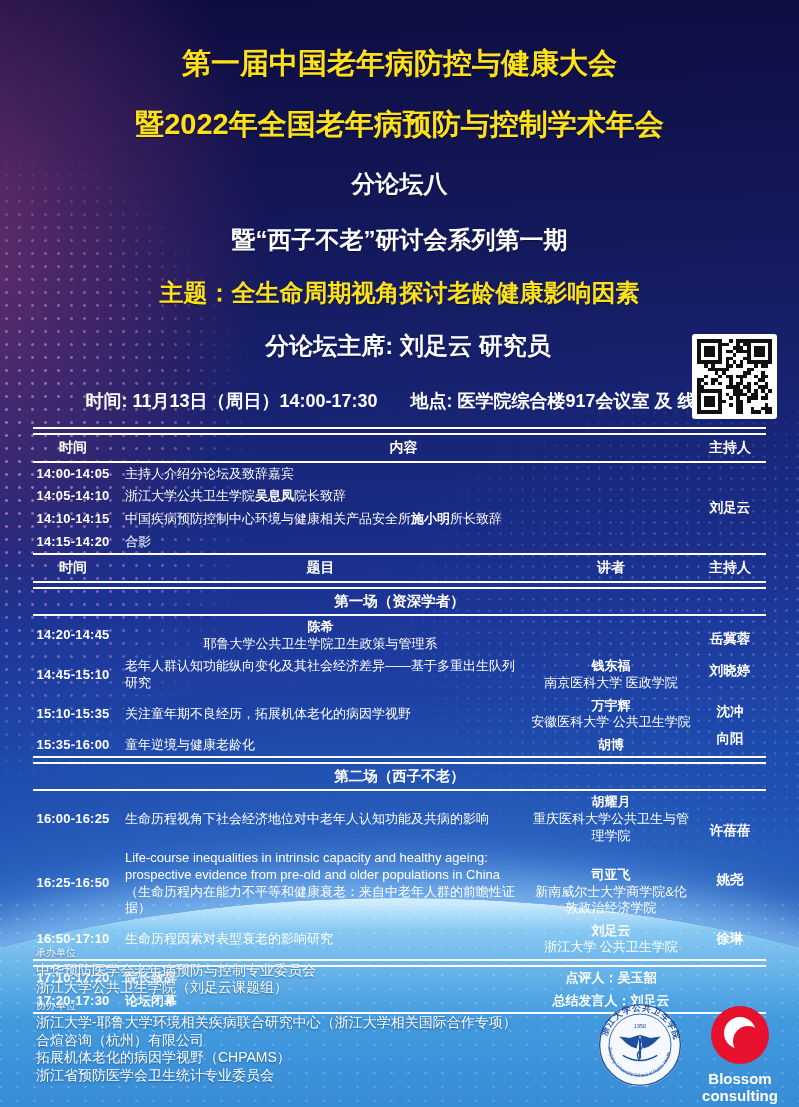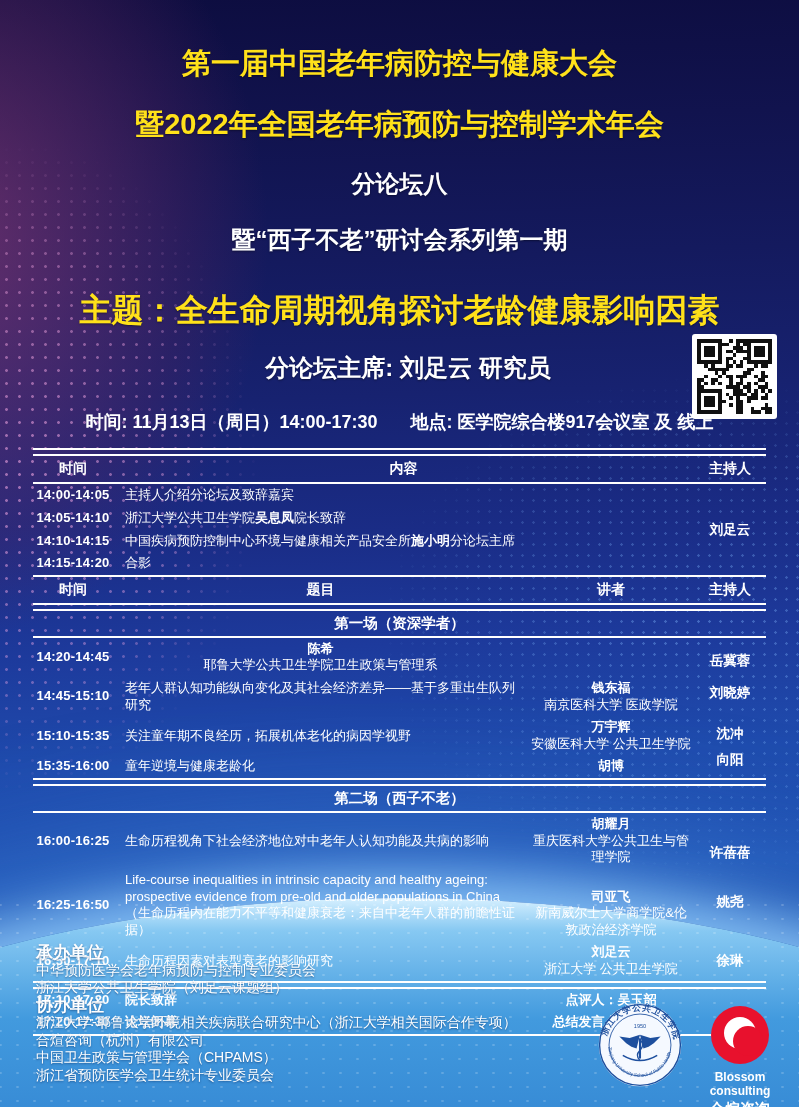--- a/index.html
+++ b/index.html
@@ -35,21 +35,21 @@
   .earth::after{content:"";position:absolute;inset:0;
     background-image:radial-gradient(rgba(255,255,255,.55) 1px,transparent 1.6px);
     background-size:17px 14px;opacity:.35;}
   .content{position:relative;z-index:2;}
 
   
   .ttl{font-weight:bold;text-align:center;line-height:1.2;text-shadow:0 1px 2px rgba(0,0,0,.4);}
   .t-main{color:#ffe11a;font-size:29px;margin-top:46px;}
   .t-main2{color:#ffe11a;font-size:29px;margin-top:26px;}
   .t-sub{color:#ffffff;font-size:24px;margin-top:28px;}
-  .t-theme{color:#ffe11a;font-size:32px;margin-top:36px;}
+  .t-theme{color:#ffe11a;font-size:24px;margin-top:24px;}
   .t-chair{color:#ffffff;font-size:24px;margin-top:24px;padding-left:17px;}
   .inforow{margin-top:28px;text-align:center;font-size:18px;font-weight:bold;}
   .inforow span{margin:0 14px;}
 
   
   .qr{position:absolute;left:692px;top:288px;width:85px;height:85px;background:#fff;
       border-radius:3px;padding:5px;}
   .qr-grid{display:grid;width:75px;height:75px;grid-template-columns:repeat(21,1fr);grid-auto-rows:1fr;}
   .qr-grid .q{background:#101010;}
 
@@ -72,29 +72,29 @@
   .rowspan-all{grid-row:1/5;}
   .rs12{grid-row:1/3;}
   .rs34{grid-row:3/5;}
   .rs3{grid-row:3/4;}
   .note{justify-content:center;white-space:nowrap;font-weight:bold;}
   .lbl-bold{font-weight:bold;}
 
   
   .footer{position:absolute;left:36px;top:944px;z-index:3;font-size:14px;line-height:17.5px;
     text-shadow:0 1px 2px rgba(0,30,80,.5);}
-  .footer .flabel{font-weight:bold;font-size:17px;}
+  .footer .flabel{font-weight:normal;font-size:10px;}
   .seal{position:absolute;left:597px;top:1002px;width:86px;height:86px;z-index:3;}
   .blossom{position:absolute;left:686px;top:1006px;width:108px;z-index:3;text-align:center;}
   .blossom-mark{width:58px;height:58px;border-radius:50%;background:#e8112d;margin:0 auto;position:relative;overflow:hidden;}
   .blossom-mark::before{content:"";position:absolute;left:13px;top:11px;width:32px;height:32px;
     border-radius:50%;background:#fff;}
   .blossom-mark::after{content:"";position:absolute;left:22px;top:20px;width:30px;height:30px;
     border-radius:50%;background:#e8112d;}
-  .blossom-en{font-size:12px;font-weight:bold;margin-top:6px;}
+  .blossom-en{font-size:15px;font-weight:bold;margin-top:6px;}
   .blossom-cn{font-size:15px;font-weight:bold;margin-top:2px;}
 </style>
 </head>
 <body>
 
 <div class="poster">
   <div class="layer purple-glow"></div>
   <div class="layer dots-pink"></div>
   <div class="layer dots-blue"></div>
   <div class="earth"></div>
@@ -577,21 +577,21 @@
         <div class="cell c-time">14:05-14:10</div>
         <div class="cell c-left span23">
             <span>浙江大学公共卫生学院</span>
             <b>吴息凤</b>
             <span>院长致辞</span>
           </div>
         <div class="cell c-time">14:10-14:15</div>
         <div class="cell c-left span23">
             <span>中国疾病预防控制中心环境与健康相关产品安全所</span>
             <b>施小明</b>
-            <span>分论坛主席</span>
+            <span>所长致辞</span>
           </div>
         <div class="cell c-time">14:15-14:20</div>
         <div class="cell c-left span23">
             <span>合影</span>
             <b></b>
             <span></span>
           </div>
         <div class="hostcell rowspan-all">
             <span>刘足云</span>
           </div>
@@ -698,21 +698,21 @@
     </div>
   </div>
 
   <div class="footer">
     <div class="flabel">承办单位</div>
     <div>中华预防医学会老年病预防与控制专业委员会</div>
     <div>浙江大学公共卫生学院（刘足云课题组）</div>
     <div class="flabel">协办单位</div>
     <div>浙江大学-耶鲁大学环境相关疾病联合研究中心（浙江大学相关国际合作专项）</div>
     <div>合煊咨询（杭州）有限公司</div>
-    <div>中国卫生政策与管理学会（CHPAMS）</div>
+    <div>拓展机体老化的病因学视野（CHPAMS）</div>
     <div>浙江省预防医学会卫生统计专业委员会</div>
   </div>
 
   <div class="seal">
     <svg viewBox="0 0 100 100" width="86" height="86">
       <circle cx="50" cy="50" r="48" fill="#f5f9ff"></circle>
       <circle cx="50" cy="50" r="47" fill="none" stroke="#1d4f9e" stroke-width="1.6"></circle>
       <circle cx="50" cy="50" r="36" fill="none" stroke="#1d4f9e" stroke-width="1"></circle>
       <defs>
         <path id="sealTopArc" d="M 10,50 A 40,40 0 0 1 90,50" fill="none"></path>

